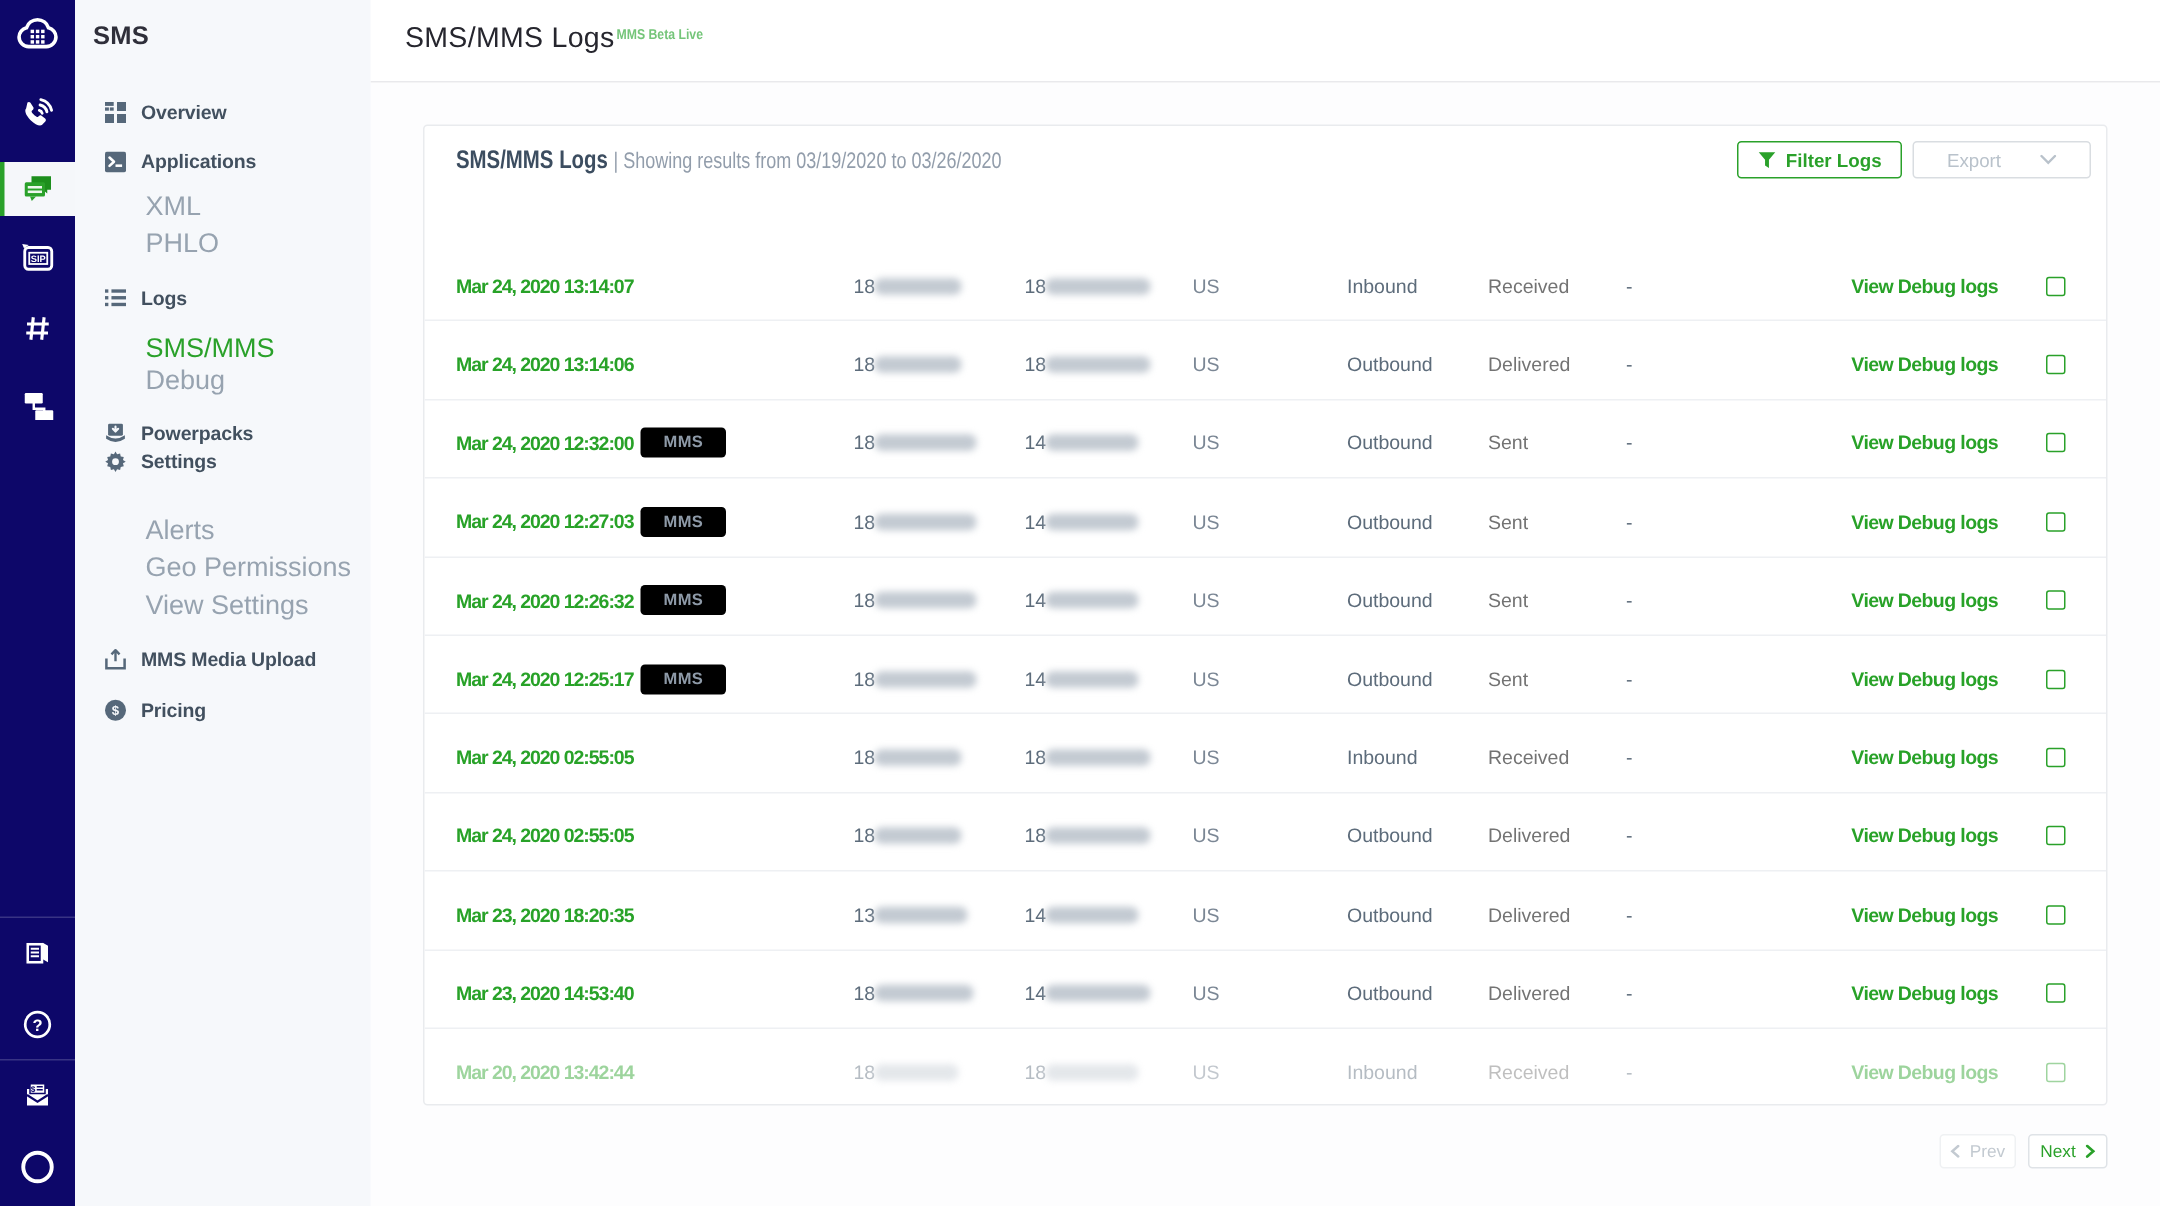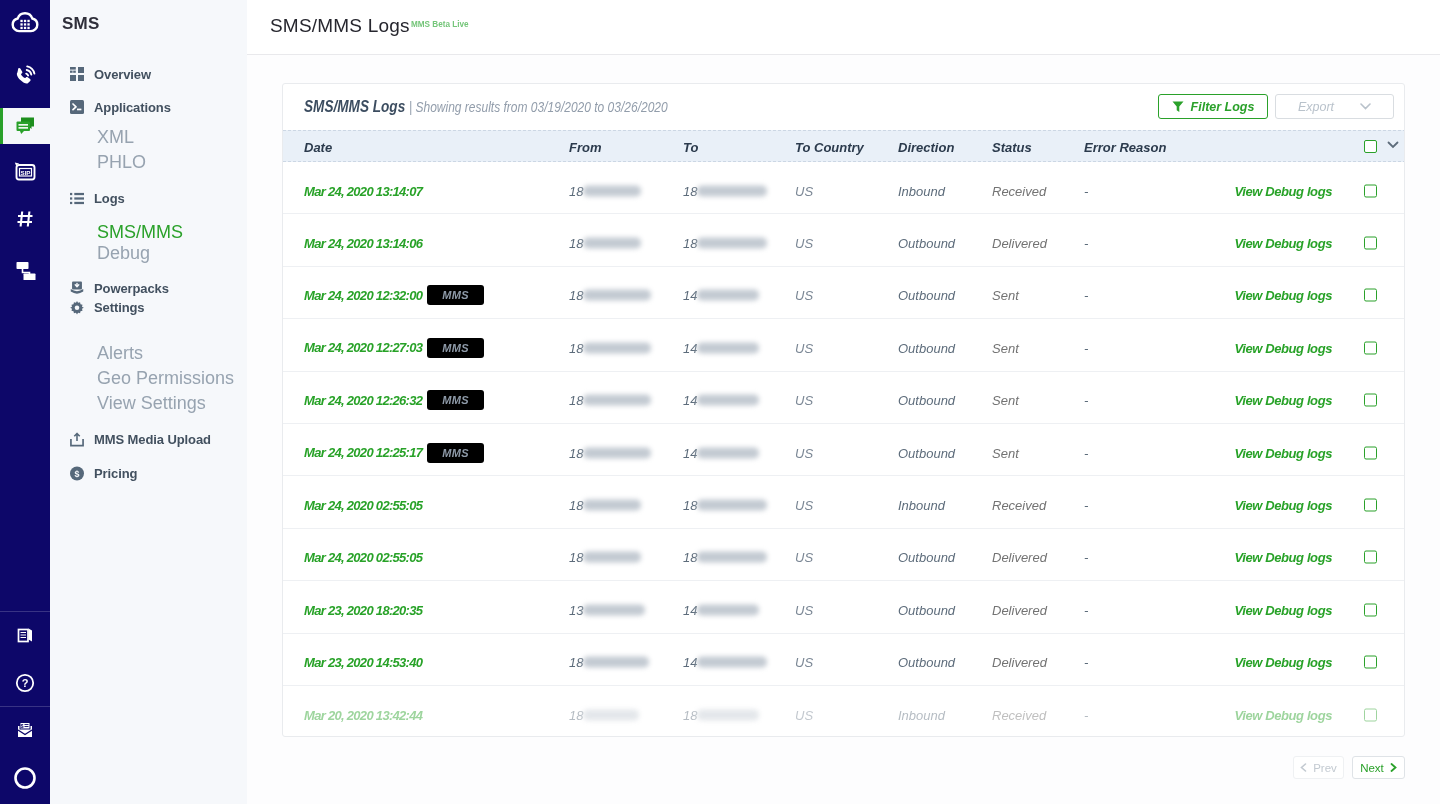--- a/index.html
+++ b/index.html
@@ -10,32 +10,32 @@
 .iconbar { position:absolute; left:0; top:0; width:50px; height:804px; background:#0d0769; z-index:5; }
 .ic { position:absolute; left:0; width:50px; display:flex; justify-content:center; align-items:center; }
 .ic svg { display:block; }
 .active-cell { position:absolute; left:0; top:108px; width:50px; height:36px; background:#f5f7fa; }
 .active-cell .bar { position:absolute; left:0; top:0; width:3px; height:36px; background:#2aa12a; }
 .divider { position:absolute; left:0; width:50px; height:1px; background:rgba(255,255,255,0.18); }
 
 
 .menubar { position:absolute; left:50px; top:0; width:197px; height:804px; background:#f6f8fb; z-index:4; }
 .menubar h1 { position:absolute; left:12px; top:14px; font-size:17px; font-weight:bold; color:#2f2f3a; letter-spacing:.2px; }
-.mi { position:absolute; left:20px; font-size:13px; letter-spacing:-0.1px; font-weight:bold; color:#42505f; white-space:nowrap; display:flex; }
+.mi { position:absolute; left:20px; font-size:13px; letter-spacing:-0.1px; font-weight:bold; color:#42505f; white-space:nowrap; display:flex; align-items:center; }
 .mi .micon { width:14px; height:14px; margin-right:10px; display:inline-flex; align-items:center; justify-content:center; }
 .sub { position:absolute; left:47px; font-size:18px; color:#97a3b0; white-space:nowrap; }
 .sub.on { color:#2aa12a; }
 
 
 .pagehead { position:absolute; left:247px; top:0; width:1193px; height:55px; background:#fff; border-bottom:1px solid #e9e9ec; z-index:1; }
 .pagehead .t { position:absolute; left:23px; top:15px; font-size:19px; color:#26262e; letter-spacing:0.2px; }
 .pagehead .beta { position:absolute; left:164px; top:18px; font-size:9.5px; font-weight:bold; color:#74c579; transform:scaleX(0.86); transform-origin:left top; }
 
 
-.card { position:absolute; left:282px; top:83px; width:1123px; height:654px; background:#fff; border:1px solid #e9ebee; border-radius:3px; overflow:hidden;font-style:italic; }
+.card { position:absolute; left:282px; top:83px; width:1123px; height:654px; background:#fff; border:1px solid #e9ebee; border-radius:3px; overflow:hidden; }
 .cardtitle { position:absolute; left:21px; top:13px; font-size:17px; white-space:nowrap; transform:scaleX(0.8); transform-origin:left top; }
 .cardtitle b { color:#3c4d60; font-weight:bold; }
 .cardtitle span { color:#929dab; font-weight:normal; font-size:15px; }
 .btn-filter { position:absolute; left:875px; top:10px; width:110px; height:25px; border:1px solid #2aa12a; border-radius:3px; color:#2aa12a; font-size:12.5px; font-weight:bold; display:flex; align-items:center; justify-content:center; gap:7px; background:#fff; }
 .btn-export { position:absolute; left:992px; top:10px; width:119px; height:25px; border:1px solid #d9dde1; border-radius:3px; color:#b9c2cb; font-size:12.5px; display:flex; align-items:center; justify-content:center; gap:26px; background:#fff; }
 
 .thead { position:absolute; left:0; top:46px; width:1123px; height:32px; background:#e9f0f8; border-top:1px dashed #ccd7e4; border-bottom:1px dashed #ccd7e4; font-size:13px; font-weight:bold; color:#2c3b4d; }
 .thead div { position:absolute; top:9px; }
 .rows { position:absolute; left:0; top:78px; width:1123px; }
 .row { position:relative; width:1123px; height:52.4px; border-bottom:1px solid #eef0f3; font-size:13px; }
@@ -69,33 +69,20 @@
   </div>
 
 <div class="card">
     <div class="cardtitle"><b>SMS/MMS Logs</b> <span>| Showing results from 03/19/2020 to 03/26/2020</span></div>
     <div class="btn-filter"><svg width="12" height="12" viewBox="0 0 12 12">
         <path d="M0.5 0.5 H11.5 L7.3 5.5 V11 L4.7 9.3 V5.5 Z" fill="#2aa12a"></path>
       </svg>Filter Logs</div>
     <div class="btn-export">Export<svg width="11" height="7" viewBox="0 0 11 7">
         <path d="M1 1 L5.5 5.5 L10 1" stroke="#b9c2cb" stroke-width="1.6" fill="none" stroke-linecap="round"></path>
       </svg></div>
-    <div class="thead">
-      <div style="left:21px">Date</div>
-      <div style="left:286px">From</div>
-      <div style="left:400px">To</div>
-      <div style="left:512px">To Country</div>
-      <div style="left:615px">Direction</div>
-      <div style="left:709px">Status</div>
-      <div style="left:801px">Error Reason</div>
-      <div class="hcbx"></div>
-      <svg class="hchev" width="12" height="8" viewBox="0 0 12 8">
-        <path d="M1.5 1.5 L6 6 L10.5 1.5" stroke="#5d6c7b" stroke-width="1.8" fill="none" stroke-linecap="round"></path>
-      </svg>
-    </div>
     <div class="rows">
       <div class="row">
         <div class="c-date">Mar 24, 2020 13:14:07</div>
         <div class="c-from">18<span class="blur" style="width:58px"></span></div>
         <div class="c-to">18<span class="blur" style="width:70px"></span></div>
         <div class="c-cty">US</div>
         <div class="c-dir">Inbound</div>
         <div class="c-st">Received</div>
         <div class="c-er">-</div>
         <div class="c-dbg">View Debug logs</div>

